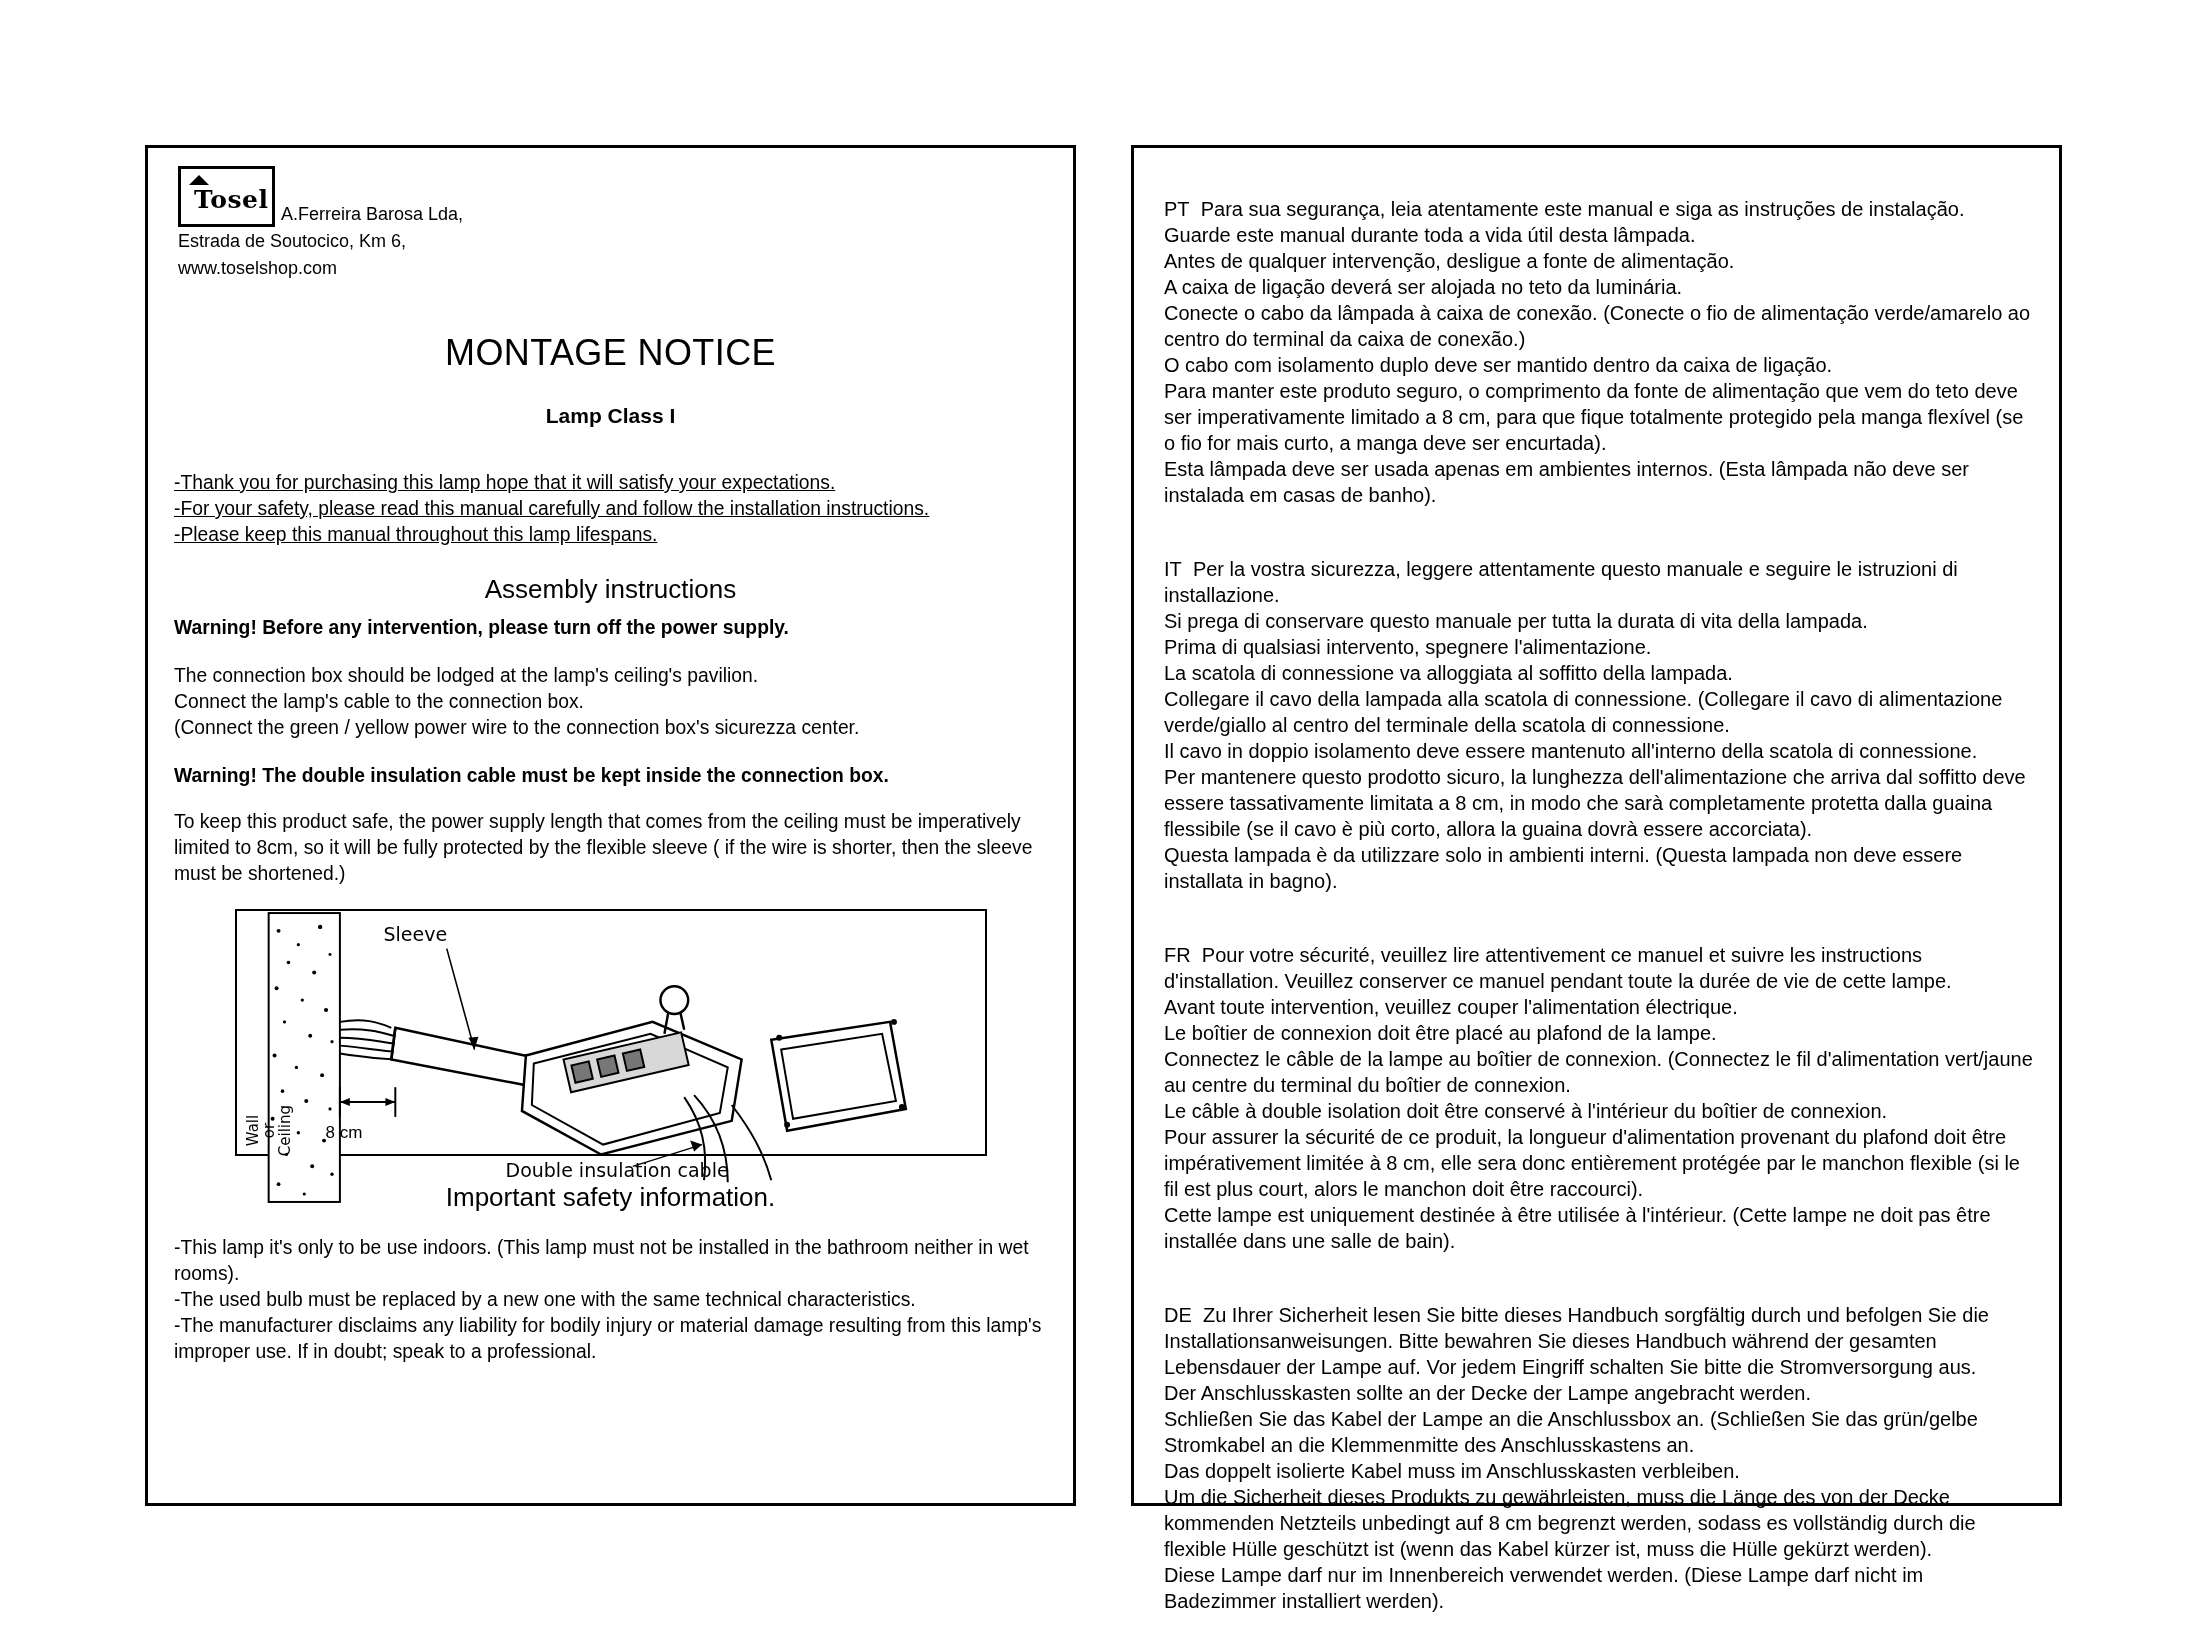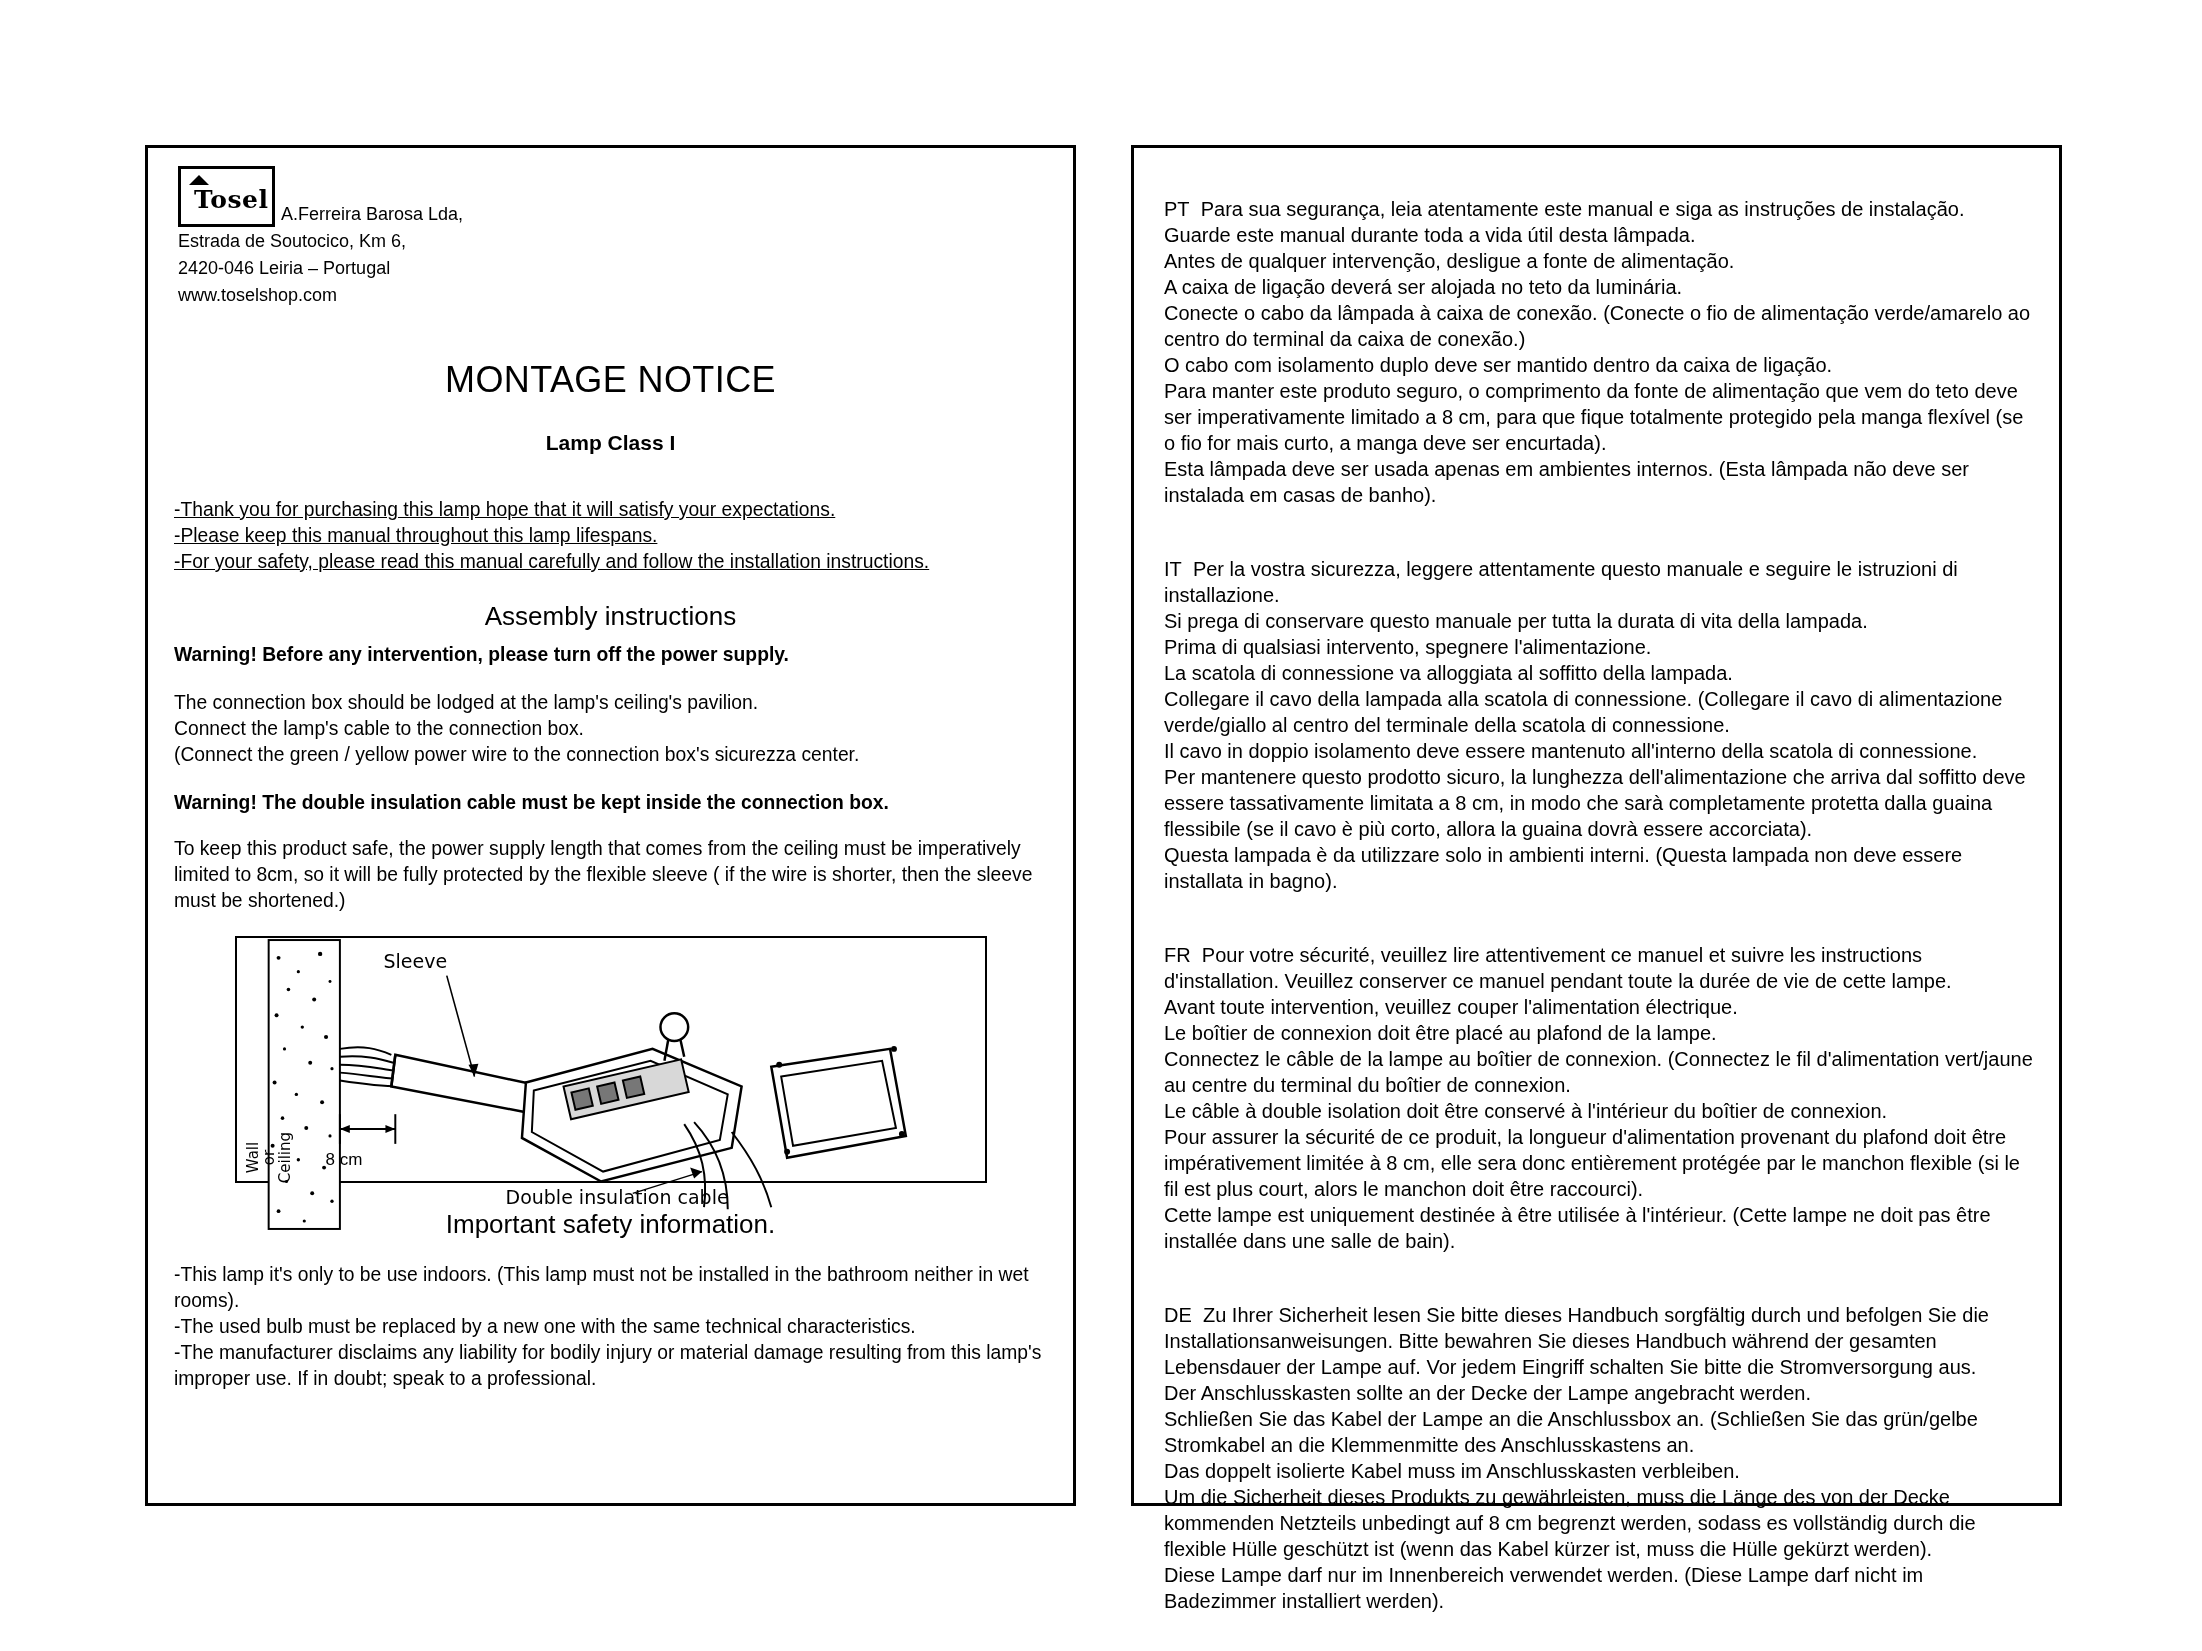--- a/index.html
+++ b/index.html
@@ -207,30 +207,29 @@
   <div class="panel" id="left-panel">
     <div class="inner-left">
 
       <div class="logo-box">
         <span class="logo-lamp"></span>
         <span class="logo-text">Tosel</span>
       </div>
 
       <div class="company-line first">A.Ferreira Barosa Lda,</div>
       <div class="company-line">Estrada de Soutocico, Km 6,</div>
-      <div class="company-line">2420-046 Leiria – Portugal</div>
       <div class="company-line">www.toselshop.com</div>
 
       <div class="doc-title">MONTAGE NOTICE</div>
       <div class="doc-subtitle">Lamp Class I</div>
 
       <div class="para intro">
         <div>-Thank you for purchasing this lamp hope that it will satisfy your expectations.</div>
+        <div>-For your safety, please read this manual carefully and follow the installation instructions.</div>
         <div>-Please keep this manual throughout this lamp lifespans.</div>
-        <div>-For your safety, please read this manual carefully and follow the installation instructions.</div>
       </div>
 
       <div class="section-head">Assembly instructions</div>
       <div class="bold-warn">Warning! Before any intervention, please turn off the power supply.</div>
       <div class="body-block prewrap" style="white-space: pre-line;">The connection box should be lodged at the lamp's ceiling's pavilion.
 Connect the lamp's cable to the connection box.
 (Connect the green / yellow power wire to the connection box's sicurezza center.</div>
       <div class="bold-warn" style="margin-top:22px;">Warning! The double insulation cable must be kept inside the connection box.</div>
       <div class="body-block2">To keep this product safe, the power supply length that comes from the ceiling must be imperatively limited to 8cm, so it will be fully protected by the flexible sleeve ( if the wire is shorter, then the sleeve must be shortened.)</div>
 

